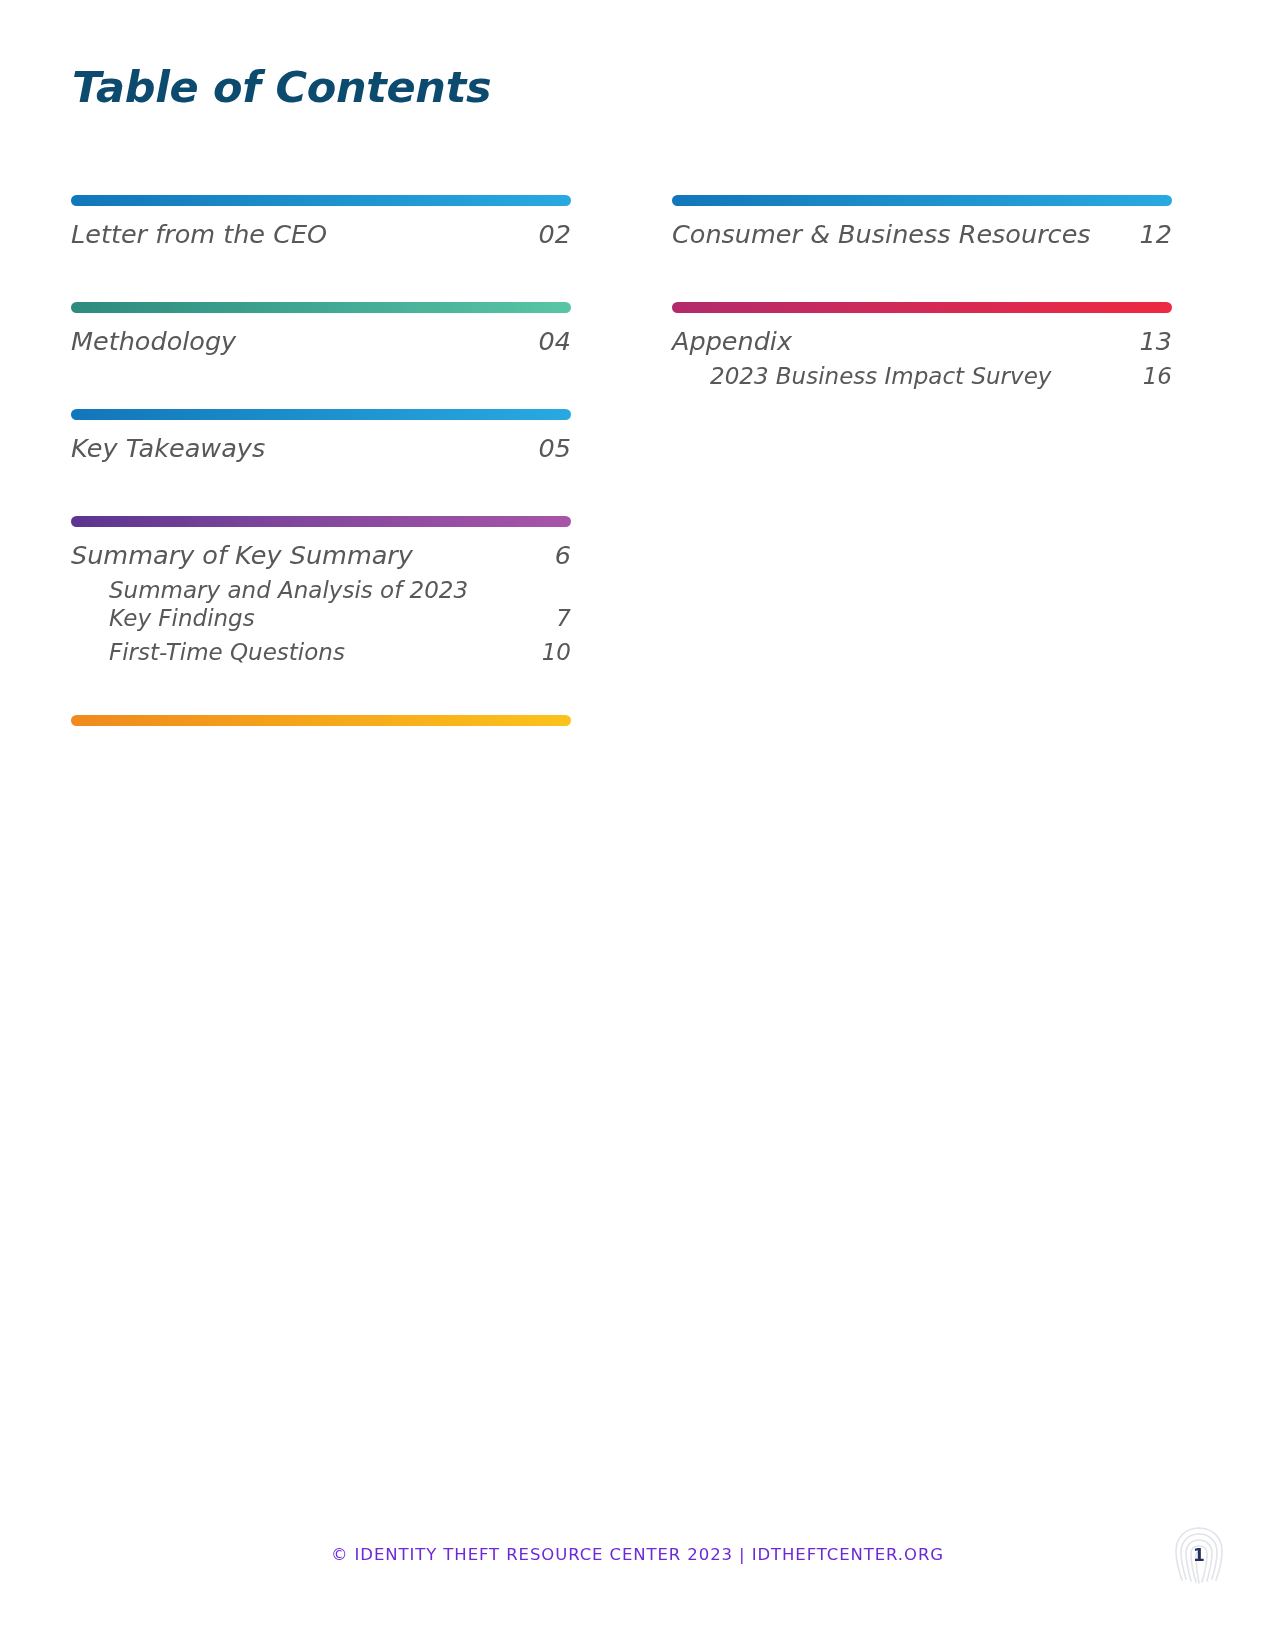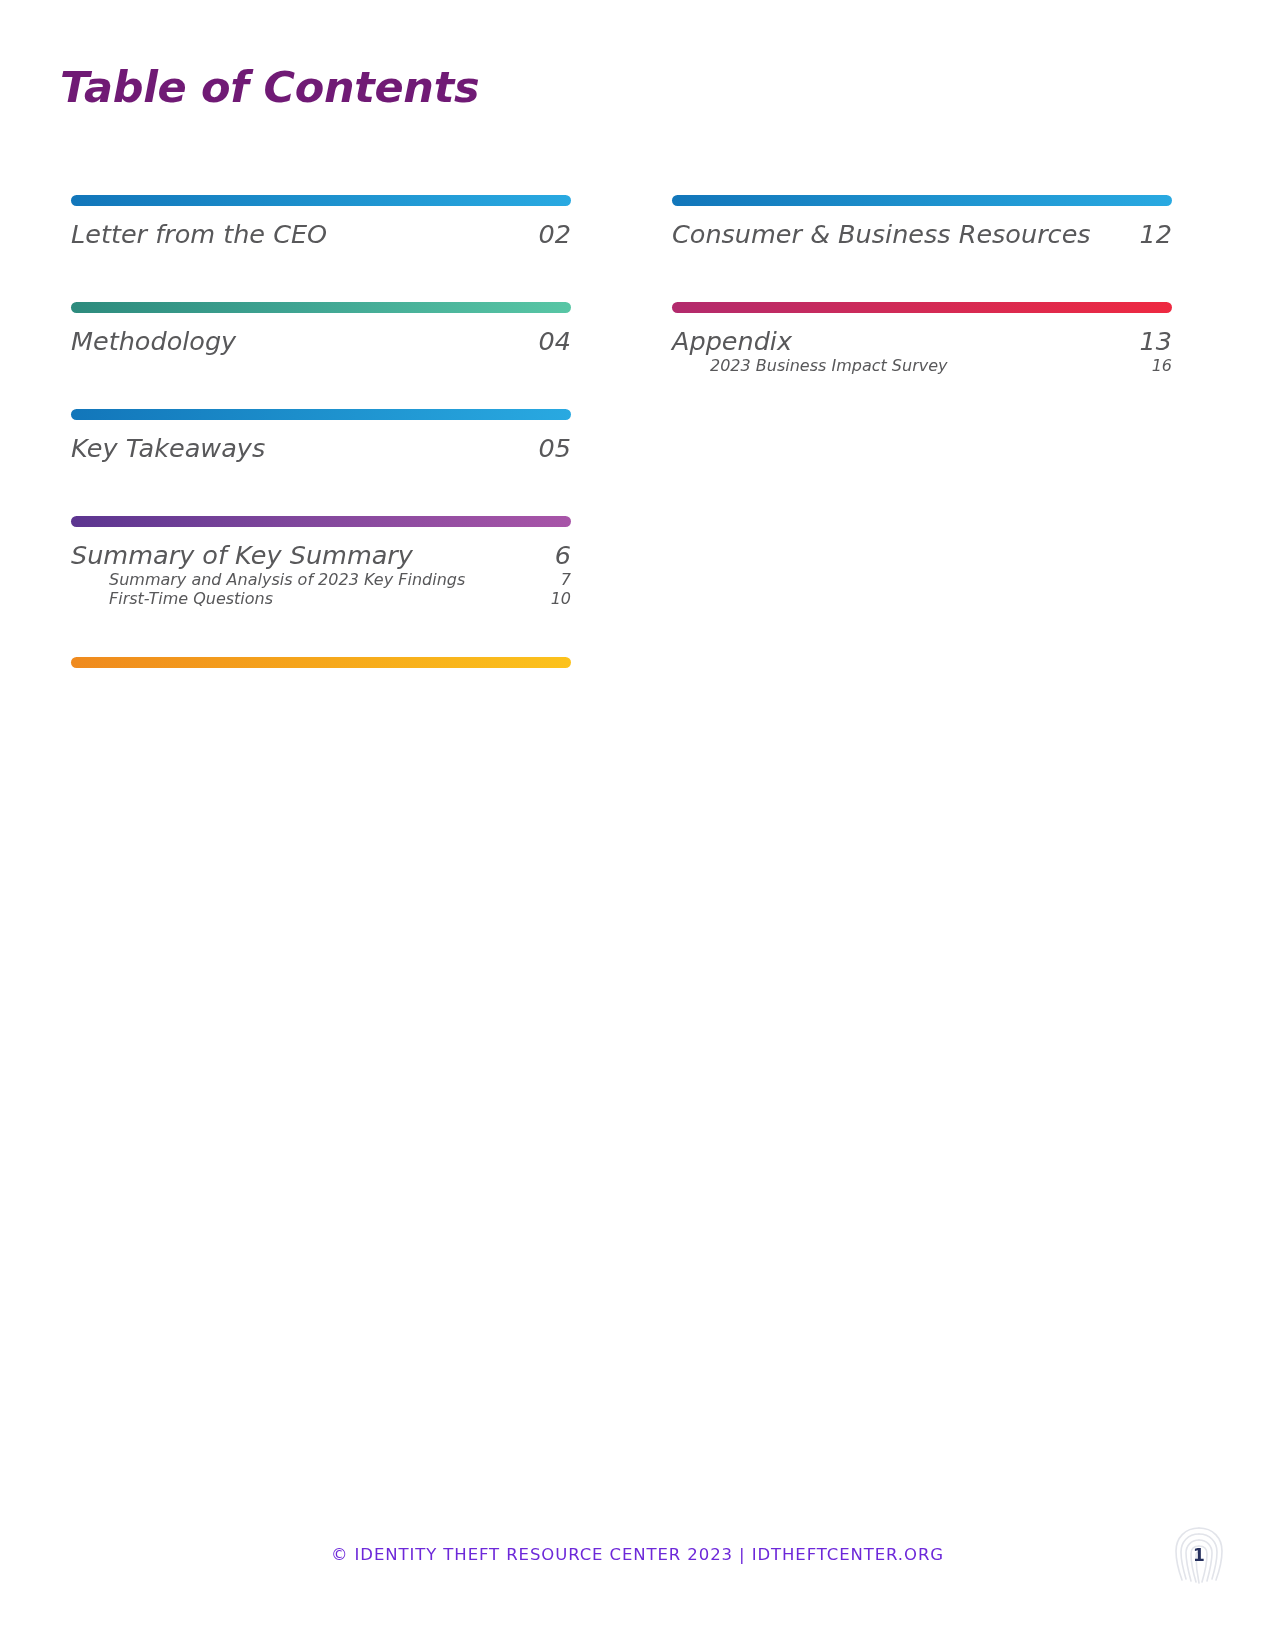--- a/index.html
+++ b/index.html
@@ -17,26 +17,26 @@
 
   .page {
     position: absolute;
     inset: 0;
     background: #ffffff;
   }
 
   
   .page-title {
     position: absolute;
-    left: 60px;
+    left: 72px;
     top: 62px;
     font-size: 43px;
     font-style: italic;
     font-weight: bold;
-    color: #701a75;
+    color: #0c4a6e;
     letter-spacing: -0.3px;
     white-space: nowrap;
   }
 
   
   .columns {
     position: absolute;
     left: 0;
     top: 195px;
     width: 1275px;
@@ -73,21 +73,22 @@
     font-style: italic;
   }
   .entry.main {
     font-weight: normal;
     font-size: 25.5px;
     margin-top: 14px;
     line-height: 1.14;
   }
   .entry.sub {
     font-weight: normal;
-    font-size: 16px;
+    font-size: 23px;
+    margin-top: 7px;
     line-height: 1.2;
     padding-left: 38px;
   }
   .entry .label {
     flex: 0 1 auto;
     padding-right: 14px;
   }
   .entry .pnum {
     flex: 0 0 auto;
     text-align: right;

